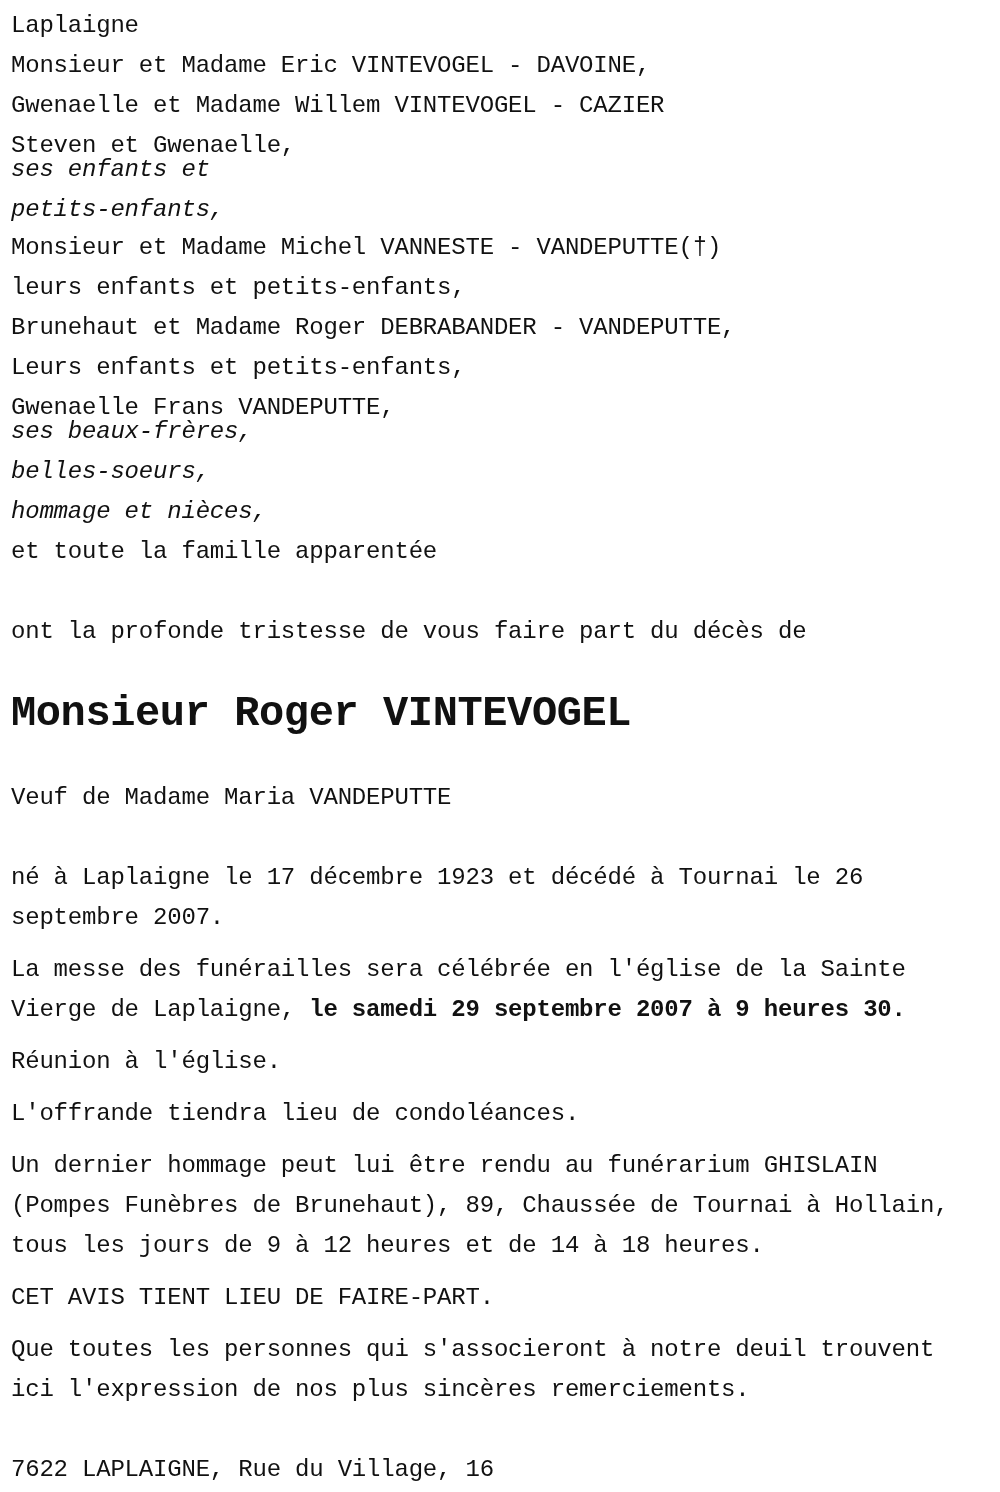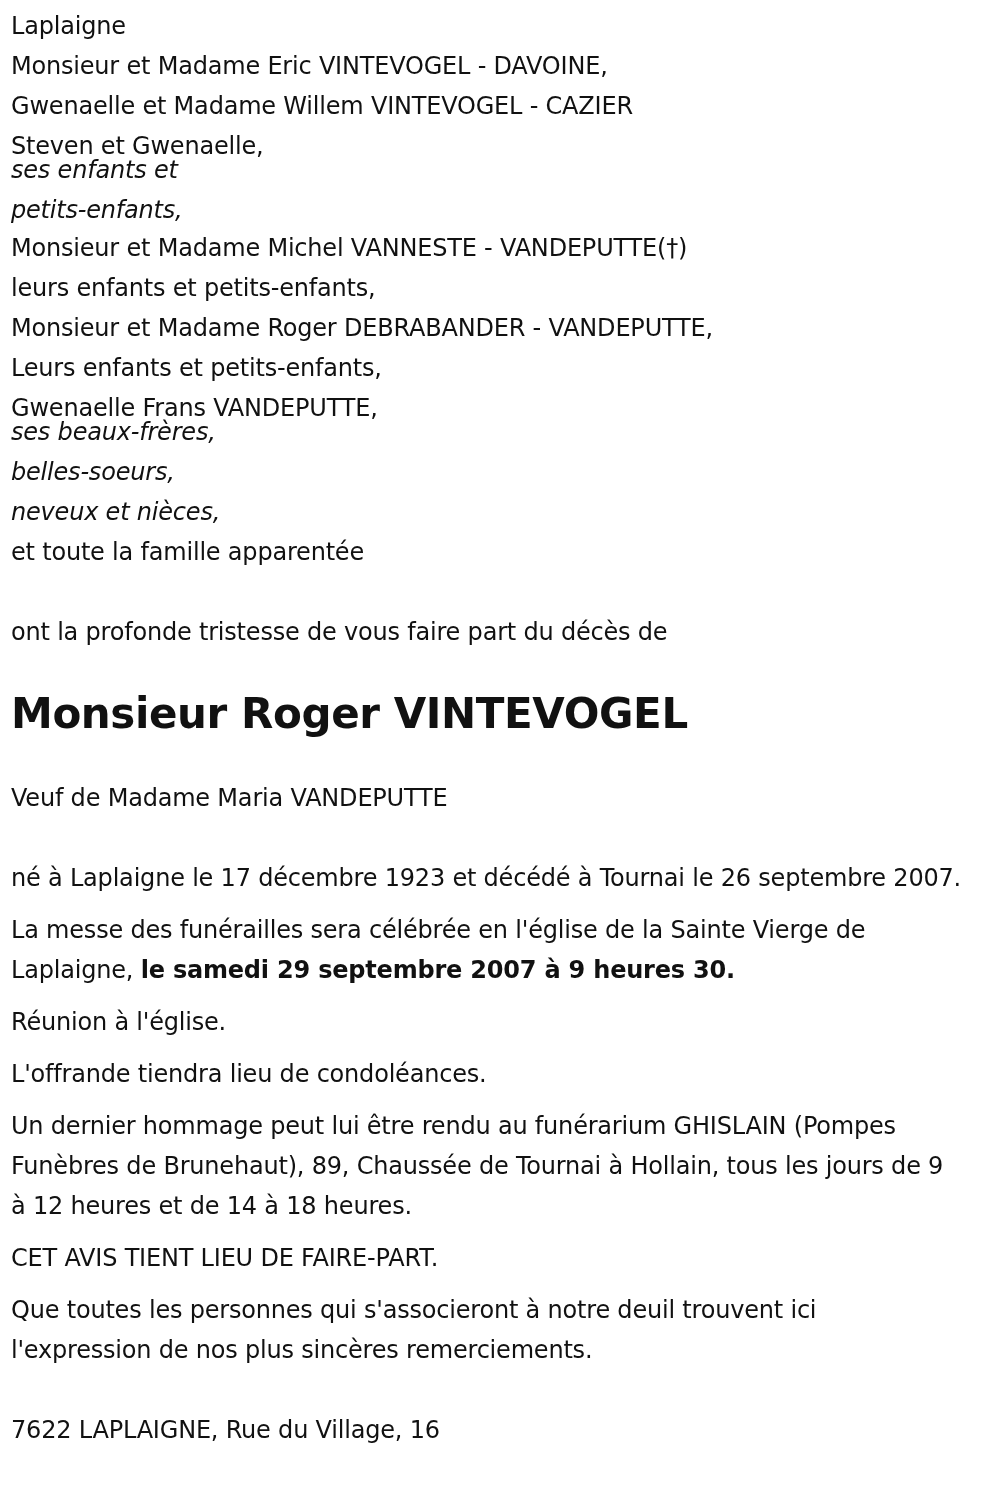--- a/index.html
+++ b/index.html
@@ -14,20 +14,21 @@
       font-family: "DejaVu Sans", sans-serif;
       color: #111111;
       font-size: 24px;
       letter-spacing: -0.2px;
     }
     .page {
       position: relative;
       padding: 6px 0 0 11px;
       box-sizing: border-box;
       width: 1000px;
+      font-family: Liberation Mono, monospace;
     }
     .line {
       display: block;
       line-height: 40px;
       height: 40px;
       white-space: nowrap;
     }
     .right {
       display: block;
       text-align: left;
@@ -72,29 +73,29 @@
   </div>
 
   <div class="right-group-1">
     <span class="right">ses enfants et</span>
     <span class="right">petits-enfants,</span>
   </div>
 
   <div class="after-right-1">
     <span class="line">Monsieur et Madame Michel VANNESTE - VANDEPUTTE(†)</span>
     <span class="line">leurs enfants et petits-enfants,</span>
-    <span class="line">Monsieur et Madame Roger DEBRABANDER - VANDEPUTTE,</span>
+    <span class="line">Brunehaut et Madame Roger DEBRABANDER - VANDEPUTTE,</span>
     <span class="line">Leurs enfants et petits-enfants,</span>
     <span class="line">Gwenaelle Frans VANDEPUTTE,</span>
   </div>
 
   <div class="right-group-2">
     <span class="right">ses beaux-frères,</span>
     <span class="right">belles-soeurs,</span>
-    <span class="right">neveux et nièces,</span>
+    <span class="right">hommage et nièces,</span>
   </div>
 
   <span class="line">et toute la famille apparentée</span>
 
   <div class="spacer-40"></div>
 
   <span class="line">ont la profonde tristesse de vous faire part du décès de</span>
 
   <div class="title">Monsieur Roger VINTEVOGEL</div>
 

